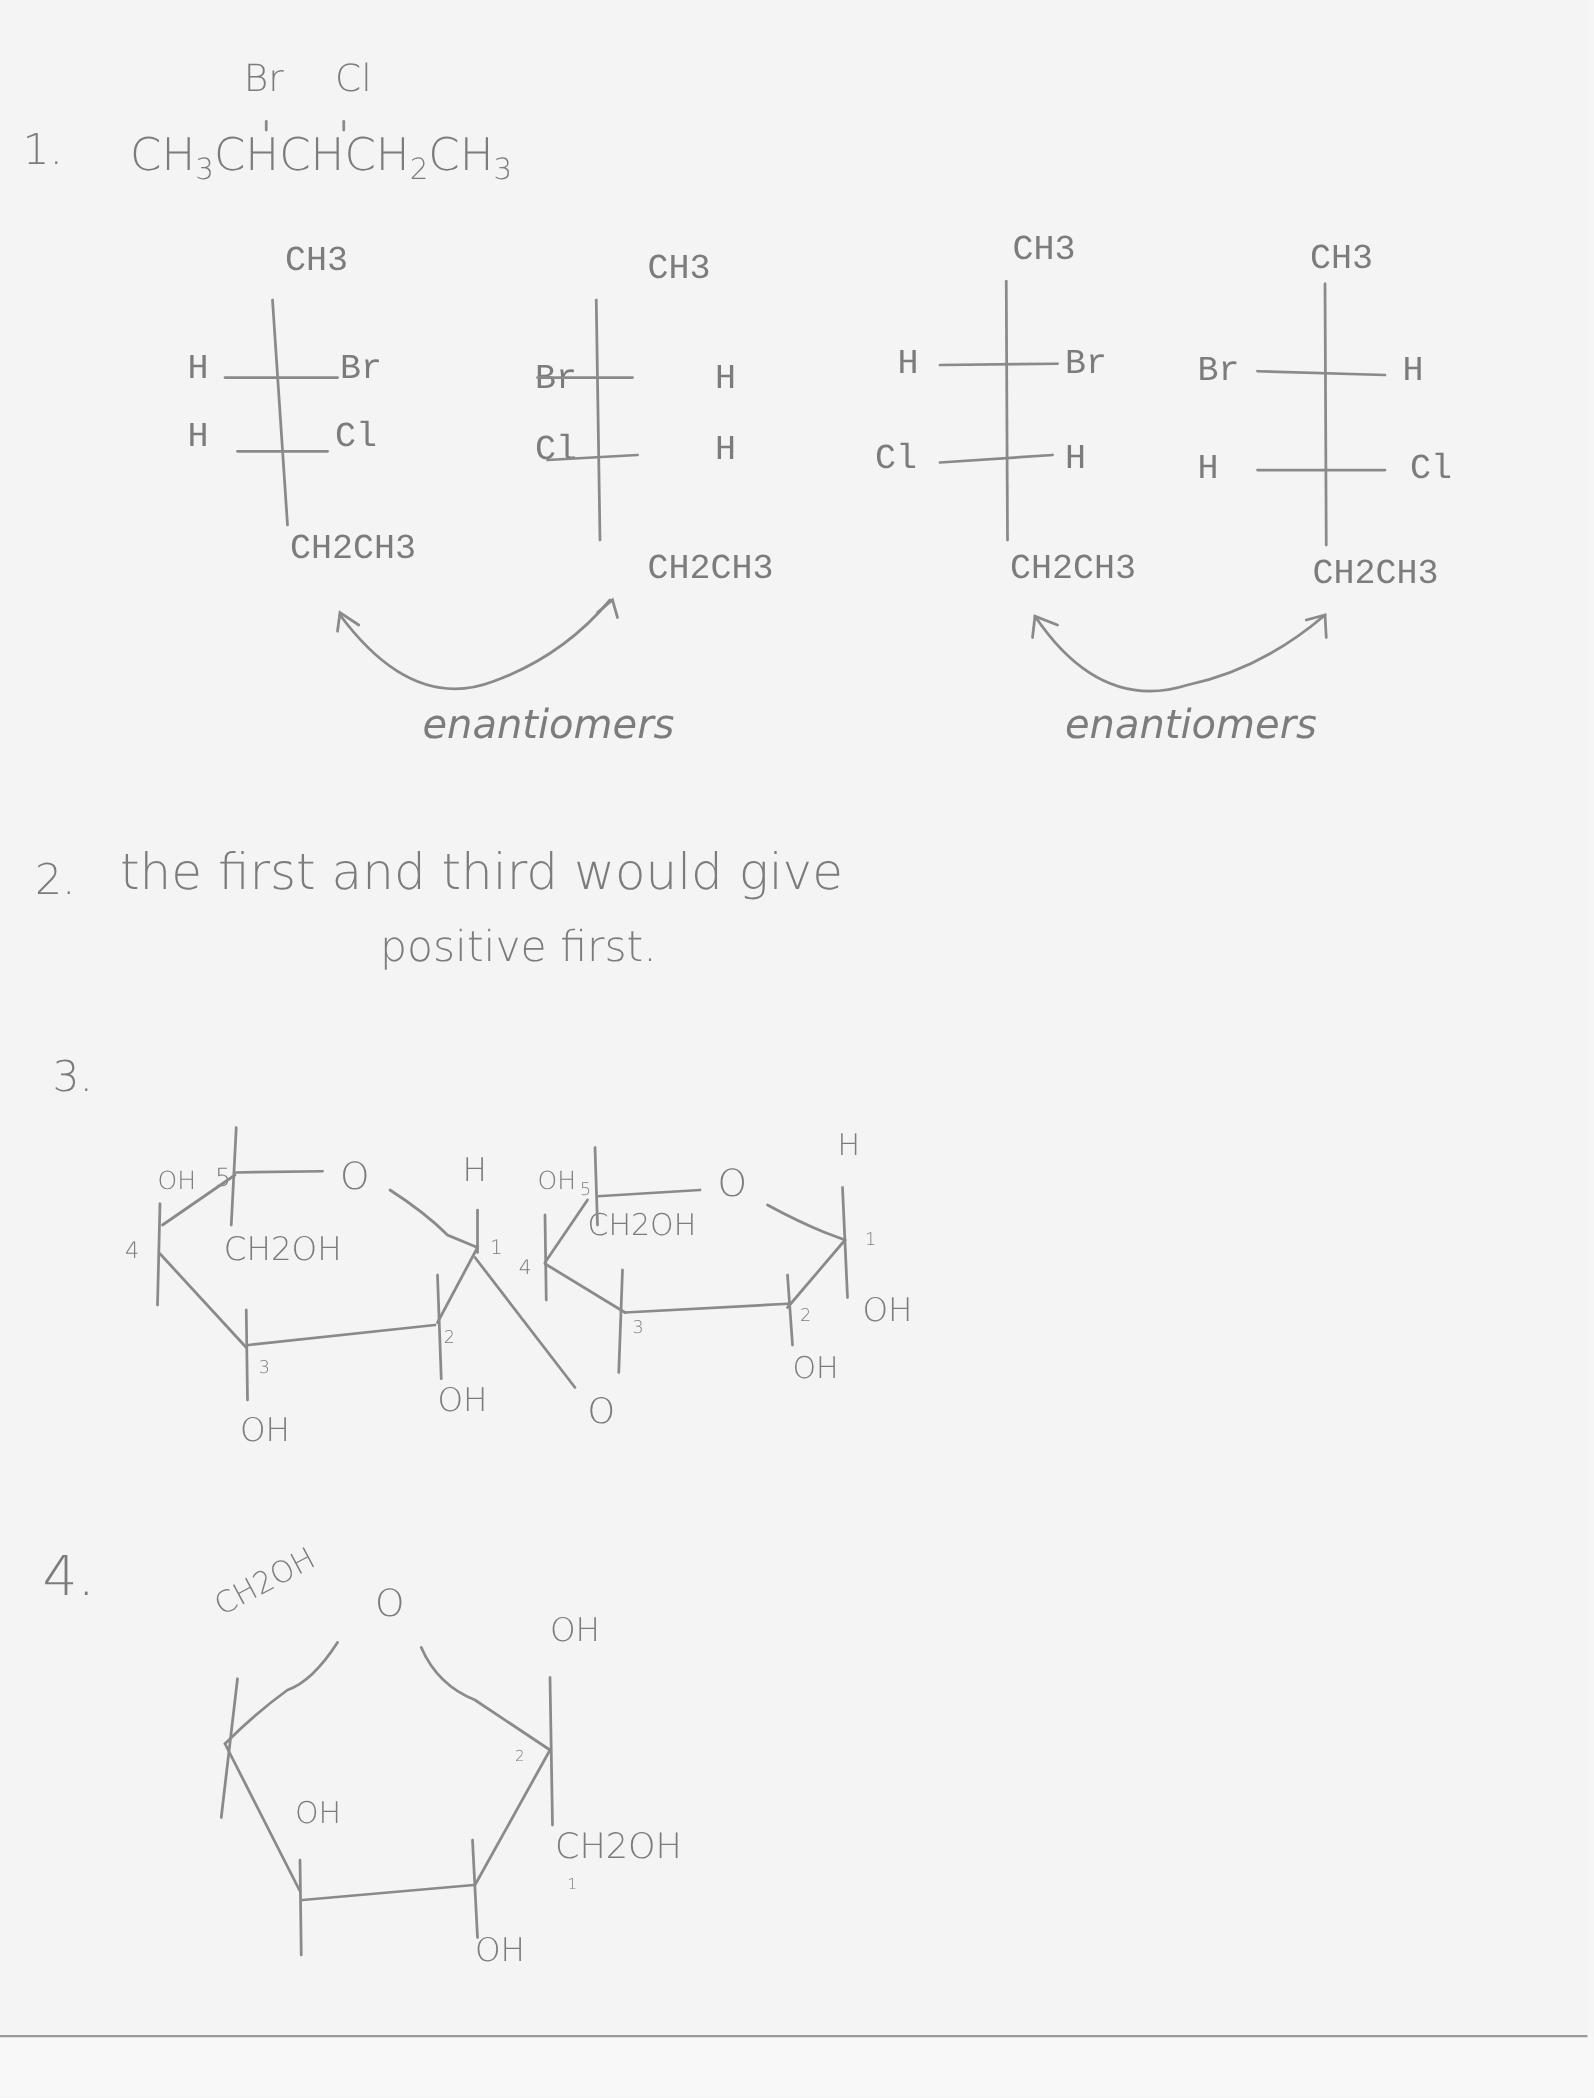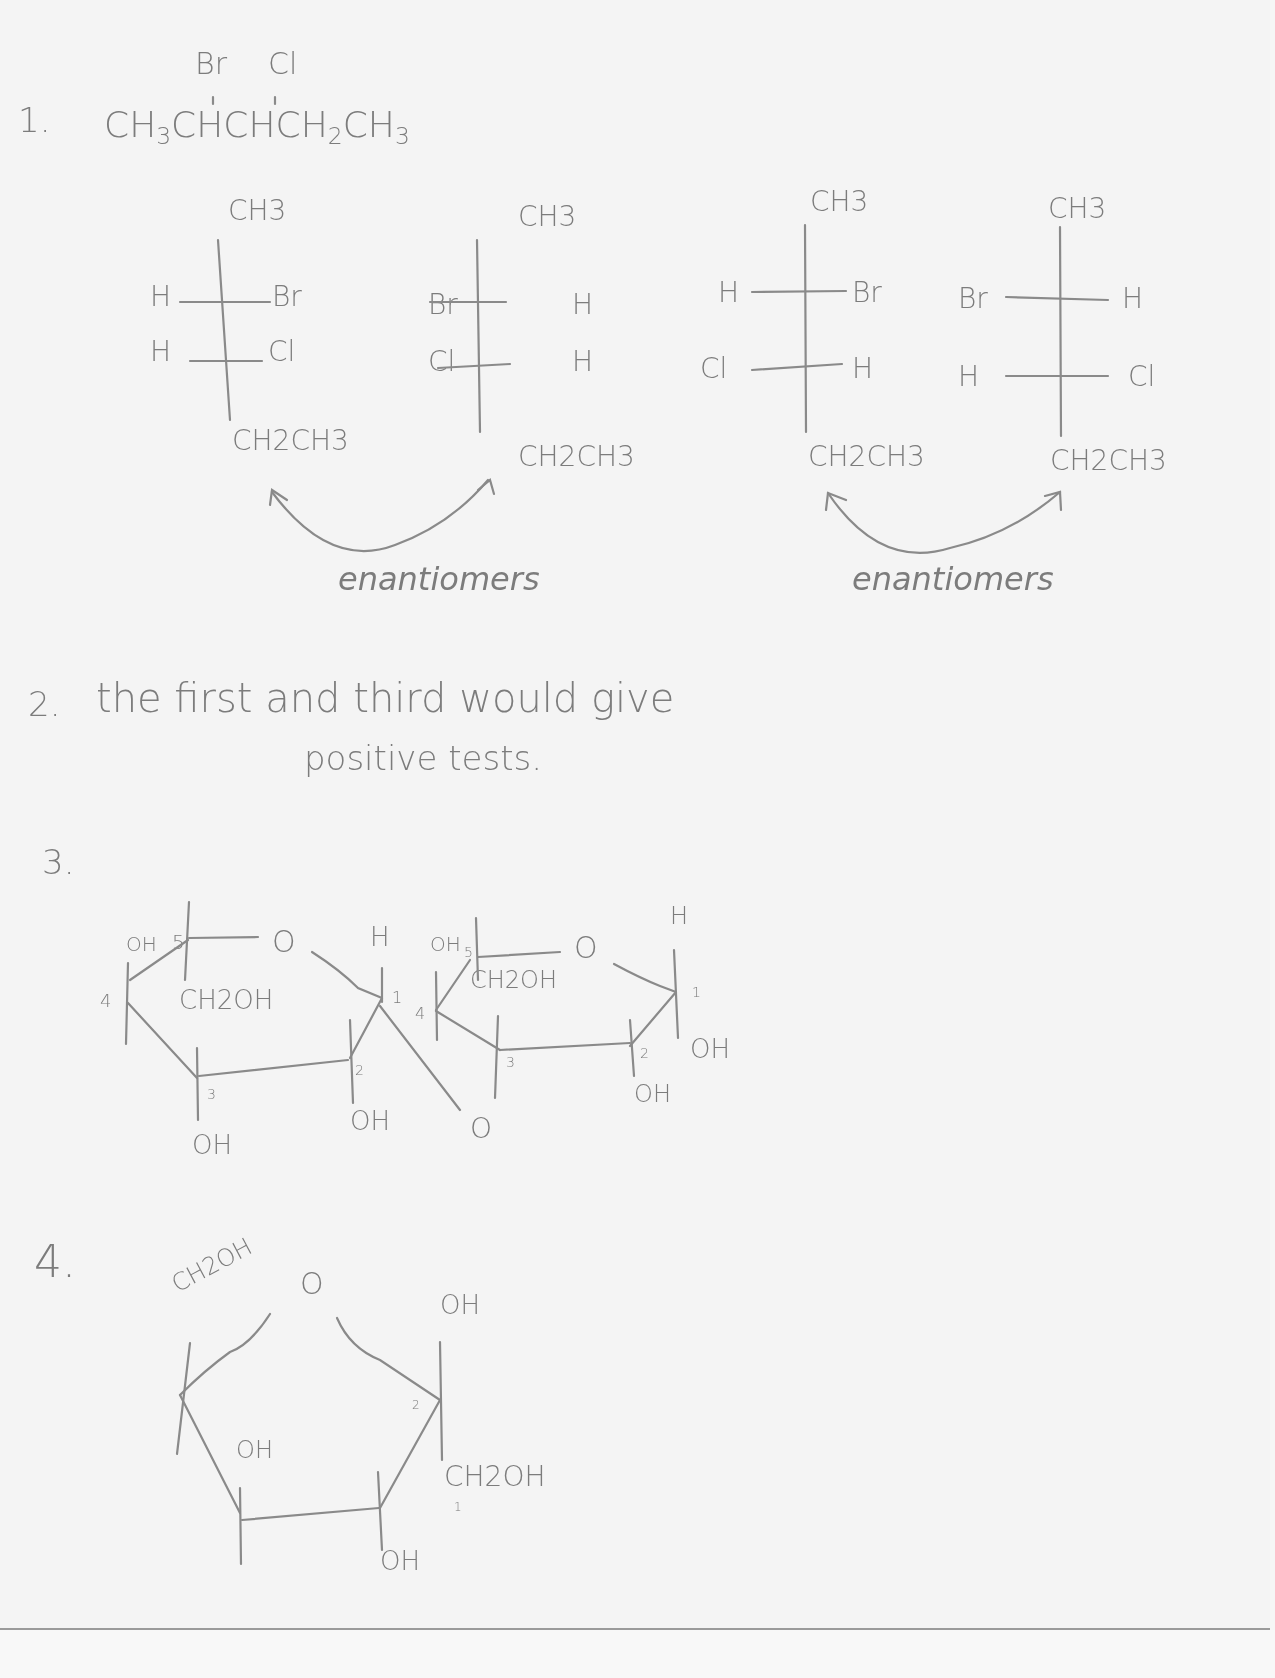--- a/index.html
+++ b/index.html
@@ -16,21 +16,21 @@
     width: 1270px; height: 1628px;
     background: #f4f4f4;
     border-bottom: 2px solid #9a9a9a;
   }
   .below { position:absolute; left:0; top:1630px; width:1275px; height:48px; background:#f8f8f8; }
   .hw { position: absolute; white-space: nowrap; font-family: "DejaVu Sans", sans-serif; font-weight: 300; color: #7c7c7c; }
   .hw sub { font-size: 65%; vertical-align: -0.3em; }
   .num { font-size: 34px; }
   svg.draw { position: absolute; left: 0; top: 0; }
   svg.draw line, svg.draw path, svg.draw polyline { stroke: #8a8a8a; stroke-width: 2.2; fill: none; stroke-linecap: round; }
-  .lbl { font-size: 28px; }
+  .lbl { font-size: 28px; font-family: Liberation Mono, monospace; }
 </style>
 </head>
 <body>
 
 <div class="page">
 
   <div>
     <span class="hw num" style="left:18px; top:100px;">1.</span>
 
     <div class="hw" style="left:195px; top:46px; font-size:30px;">Br</div>
@@ -76,21 +76,21 @@
       <div class="hw lbl" style="left:1050px; top:444px;">CH2CH3</div>
     </div>
 
     <div class="hw" style="left:338px; top:560px; font-size:32px; font-style:italic;">enantiomers</div>
     <div class="hw" style="left:852px; top:560px; font-size:32px; font-style:italic;">enantiomers</div>
   </div>
 
   <div>
     <span class="hw num" style="left:28px; top:684px;">2.</span>
     <div class="hw" style="left:96px; top:675px; font-size:40px;">the first and third would give</div>
-    <div class="hw" style="left:304px; top:738px; font-size:34px;">positive tests.</div>
+    <div class="hw" style="left:304px; top:738px; font-size:34px;">positive first.</div>
   </div>
 
   <div>
     <span class="hw num" style="left:42px; top:842px;">3.</span>
 
     <div>
       <div class="hw" style="left:126px; top:932px; font-size:20px;">OH</div>
       <div class="hw" style="left:172px; top:930px; font-size:20px;">5</div>
       <div class="hw" style="left:272px; top:924px; font-size:30px;">O</div>
       <div class="hw" style="left:100px; top:990px; font-size:18px;">4</div>

